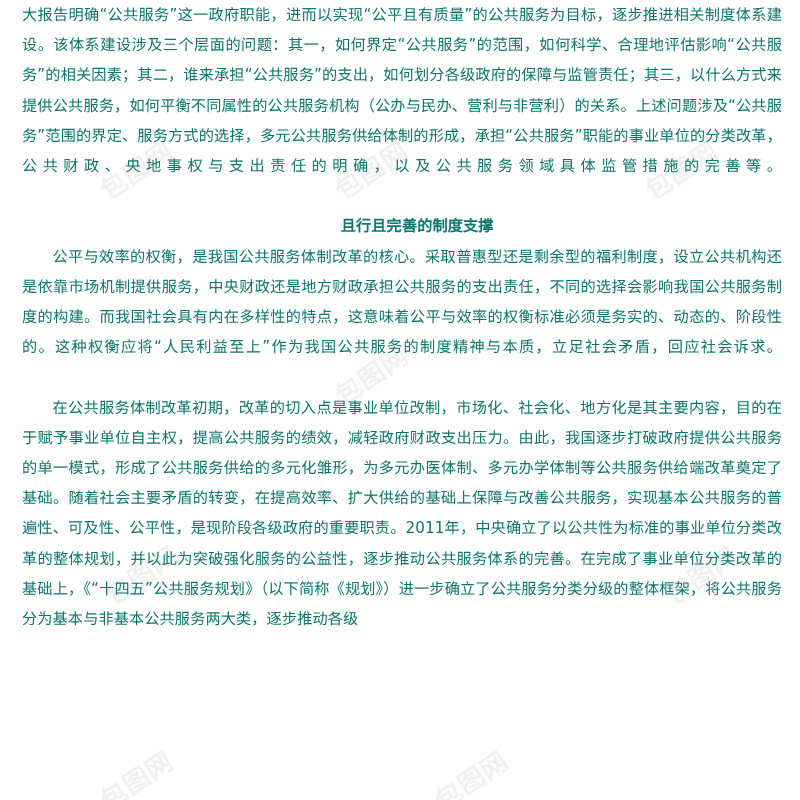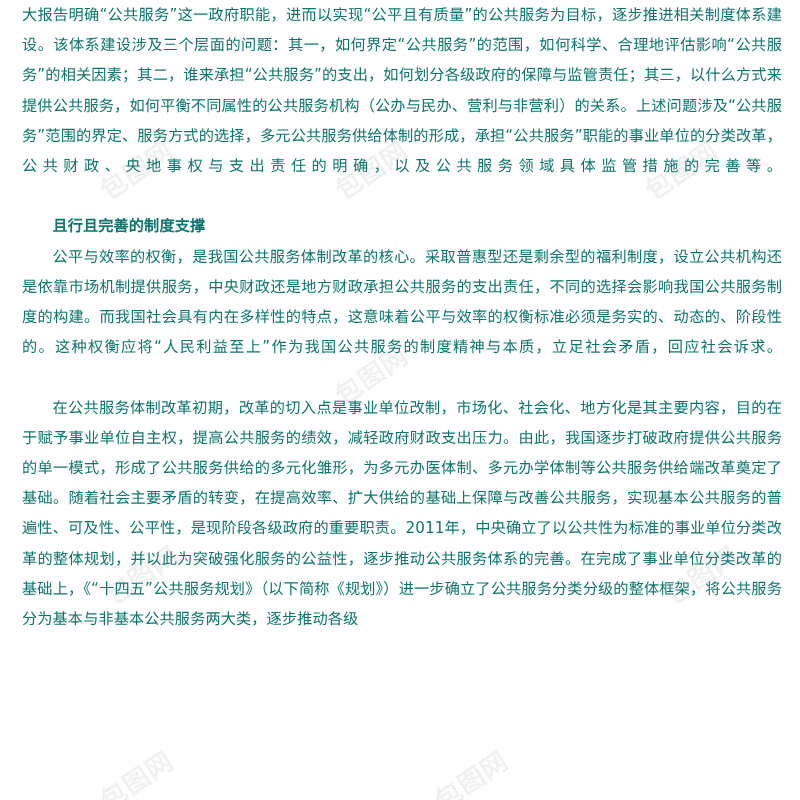--- a/index.html
+++ b/index.html
@@ -71,21 +71,21 @@
     text-indent: 2em;
   }
 
   p.para.cont {
     text-indent: 0;
   }
 
   h2.subhead {
     font-weight: 700;
     text-indent: 2em;
-    text-align: left;
+    text-align: center;
     font-size: 15.2px;
     line-height: 30.2px;
   }
 
   
   p.para::after {
     content: "";
     display: inline-block;
     width: 100%;
   }

